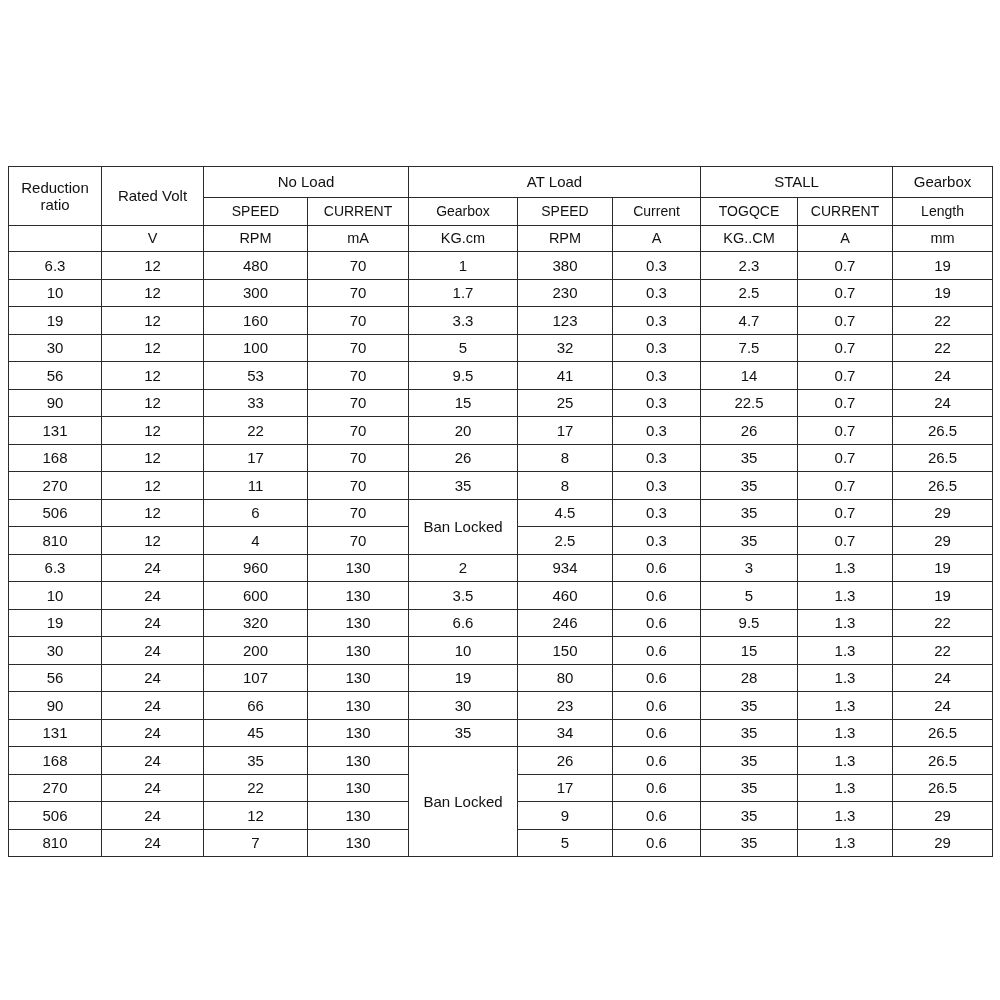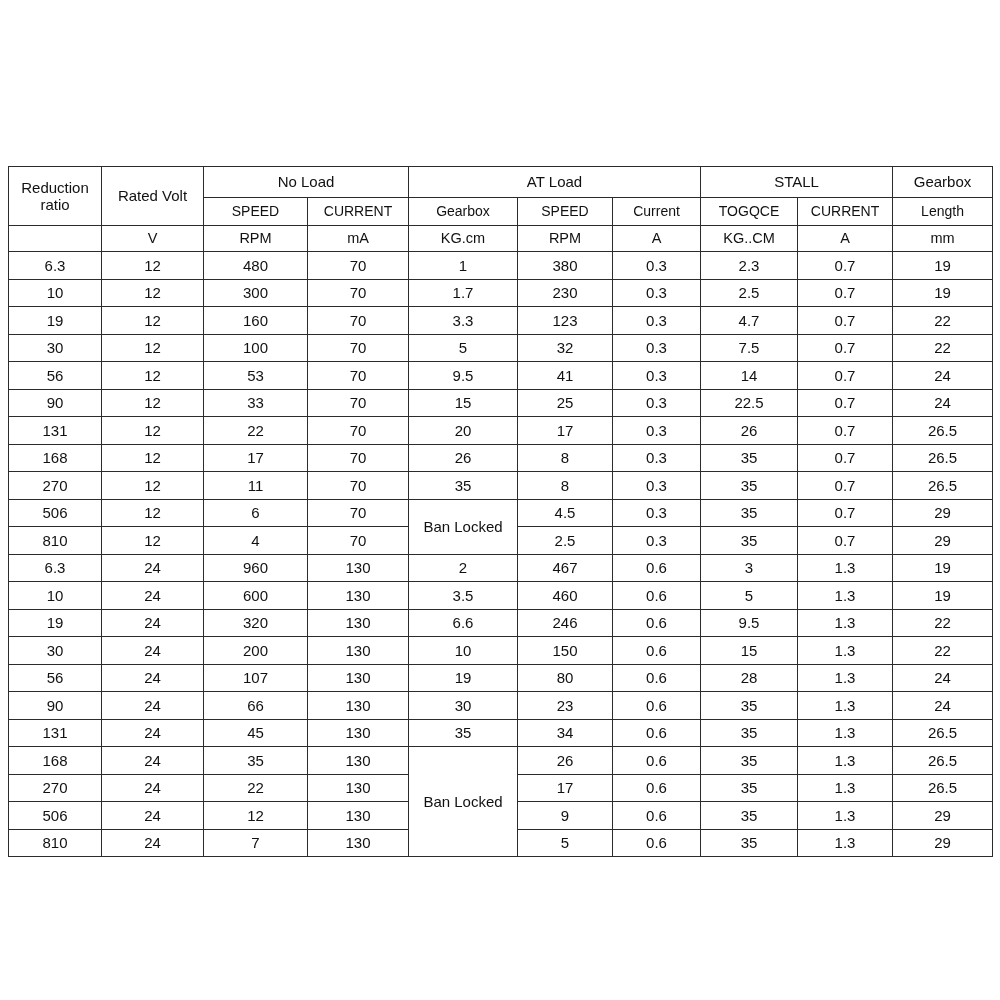--- a/index.html
+++ b/index.html
@@ -255,21 +255,21 @@
             <td class="datacell">35</td>
             <td class="datacell">0.7</td>
             <td class="datacell">29</td>
           </tr>
           <tr>
             <td class="datacell">6.3</td>
             <td class="datacell">24</td>
             <td class="datacell">960</td>
             <td class="datacell">130</td>
             <td class="datacell">2</td>
-            <td class="datacell">467</td>
+            <td class="datacell">934</td>
             <td class="datacell">0.6</td>
             <td class="datacell">3</td>
             <td class="datacell">1.3</td>
             <td class="datacell">19</td>
           </tr>
           <tr>
             <td class="datacell">10</td>
             <td class="datacell">24</td>
             <td class="datacell">600</td>
             <td class="datacell">130</td>

